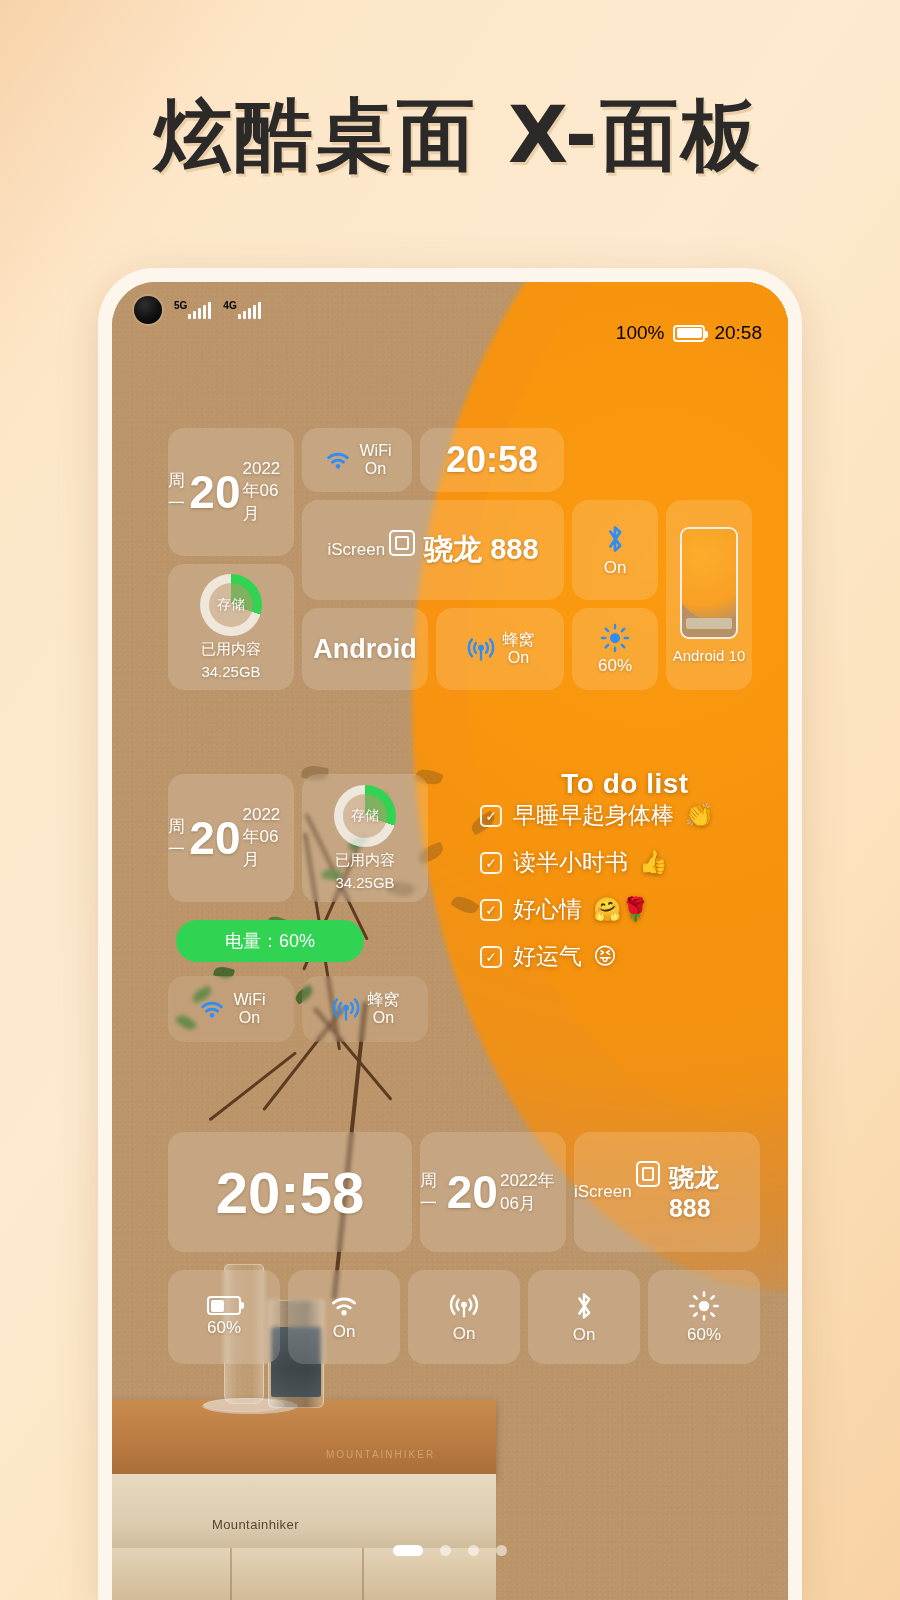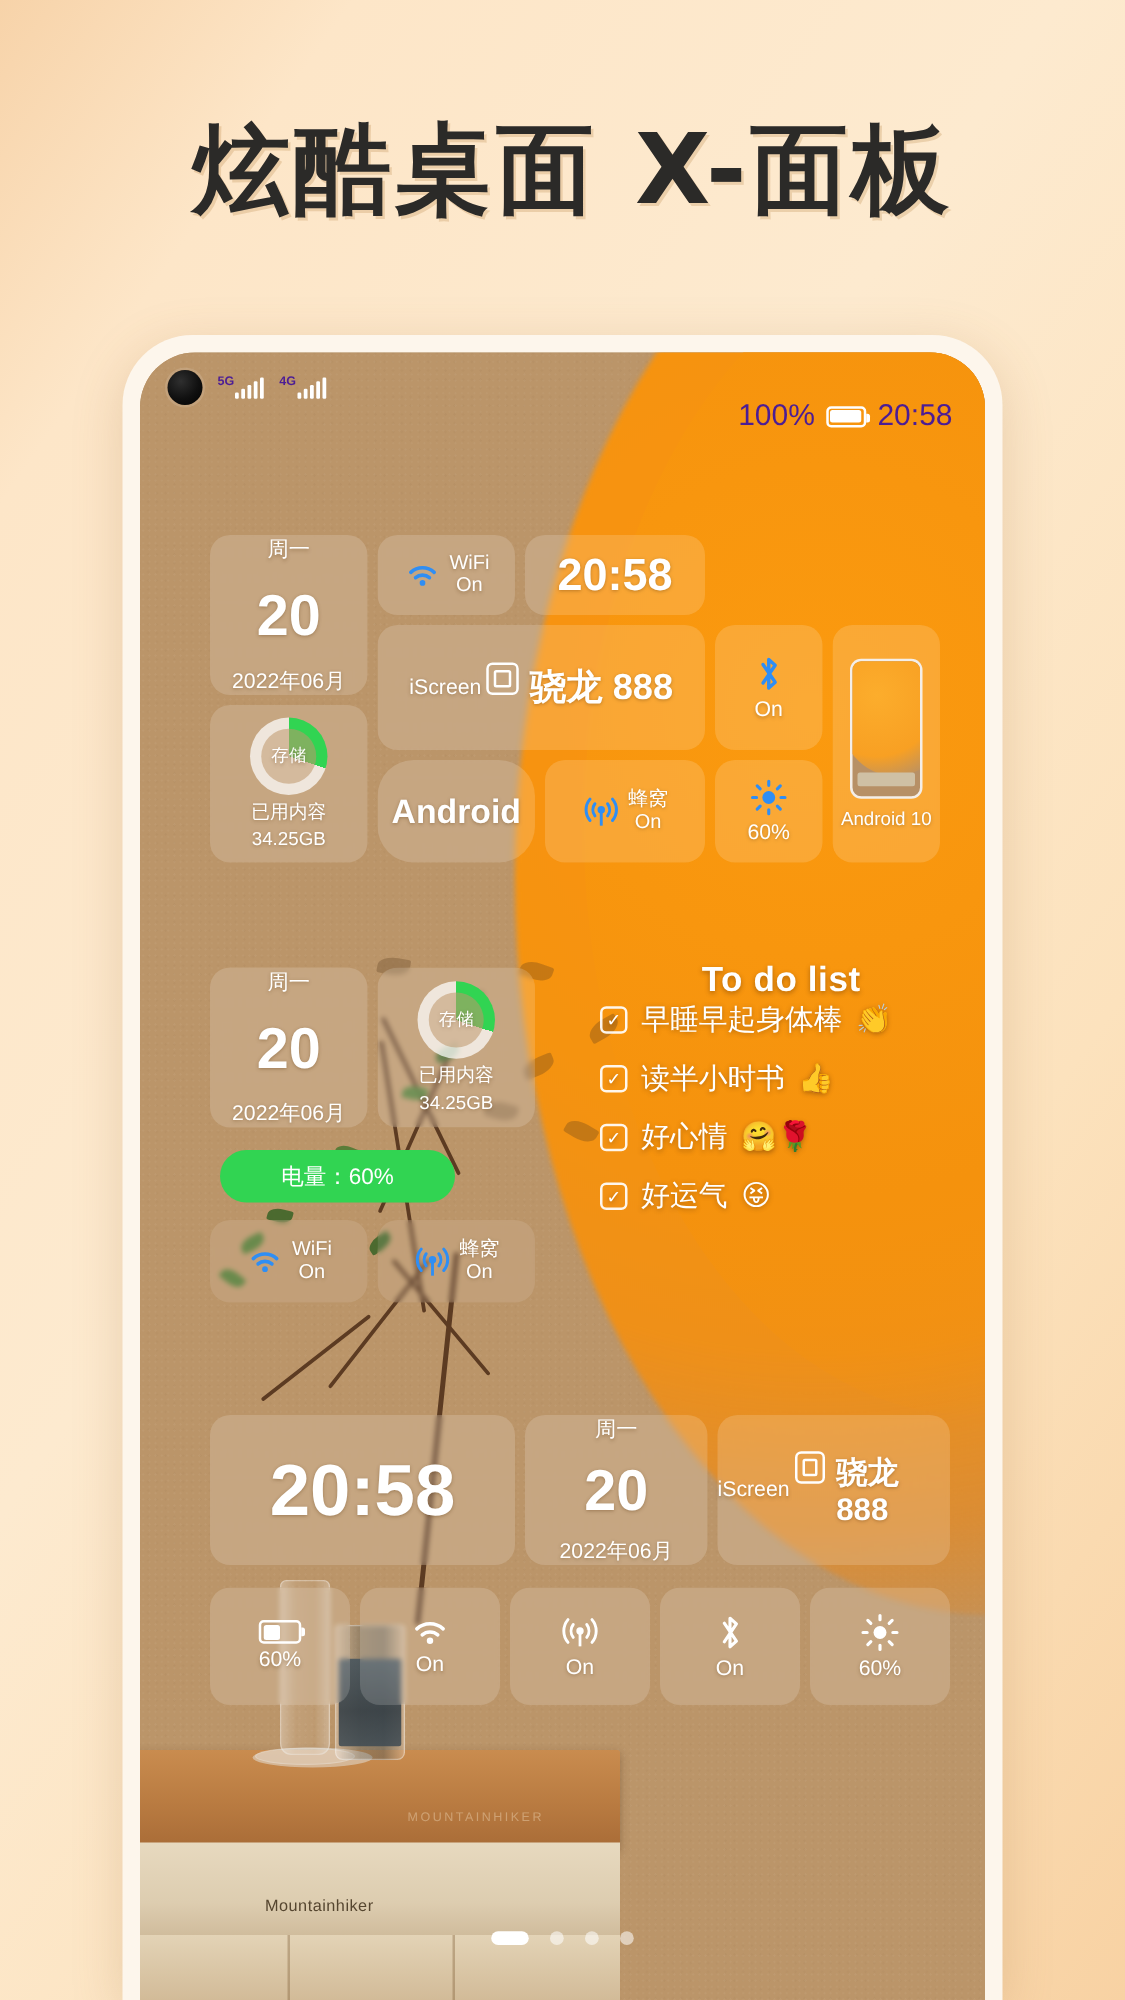--- a/index.html
+++ b/index.html
@@ -121,51 +121,51 @@
   }
   .leaf.dk{ background:#3f6529; }
   .shadowleaf{
     position:absolute; width:26px; height:14px; border-radius:60% 10% 60% 10%;
     background:rgba(90,60,30,.30);
   }
   
   .statusbar{
     position:absolute; left:0; top:0; width:100%; height:56px;
     display:flex; align-items:center; justify-content:space-between;
-    padding:0 26px 0 22px; color:#4c1d95; z-index:6;
+    padding:0 26px 0 22px; color:#000000; z-index:6;
     font-size:19px; font-weight:500;
   }
   .sb-left{ display:flex; align-items:center; gap:12px; }
   .punch{ width:28px; height:28px; border-radius:50%;
     background:radial-gradient(circle at 38% 32%,#2f2f2f 0%,#101010 55%,#000 100%);
     box-shadow:0 0 0 2px rgba(255,255,255,.12);}
   .sig{ display:flex; align-items:flex-end; gap:2px; height:18px; }
   .sig i{ display:block; width:3px; background:#fff; border-radius:1px; }
   .sig i:nth-child(1){height:5px}.sig i:nth-child(2){height:8px}
   .sig i:nth-child(3){height:11px}.sig i:nth-child(4){height:14px}.sig i:nth-child(5){height:17px}
   .net{ display:flex; align-items:flex-start; gap:1px; }
   .net .tag{ font-size:10px; font-weight:700; line-height:1; margin-top:0; }
-  .sb-right{ display:flex; align-items:center; gap:9px; font-size:24px;margin-top:46px; }
+  .sb-right{ display:flex; align-items:center; gap:9px; font-size:19px;margin-top:46px; }
   .batt{ width:32px; height:17px; border:2px solid #fff; border-radius:4px; position:relative; }
   .batt:after{ content:""; position:absolute; right:-5px; top:4px; width:3px; height:7px;
     background:#fff; border-radius:0 2px 2px 0; }
   .batt i{ position:absolute; left:1.5px; top:1.5px; bottom:1.5px; right:1.5px; background:#fff; border-radius:2px; }
   
   .card{
     background:rgba(255,255,255,.16);
     border-radius:16px;
     backdrop-filter:blur(2px);
     color:#fff;
     display:flex; align-items:center; justify-content:center;
     text-shadow:0 1px 3px rgba(80,45,10,.35);
     position:absolute;
   }
   .card.green{ background:#31d452; border-radius:22px; }
   
-  .dw{ flex-direction:column; justify-content:space-between; gap:2px; }
+  .dw{ justify-content:center; gap:2px; }
   .dw .wd{ font-size:17px; }
   .dw .dd{ font-size:46px; font-weight:600; line-height:1.02; }
   .dw .ym{ font-size:17px; }
   
   .tg{ flex-direction:column; gap:3px; }
   .tg .st{ font-size:17px; }
   .row-tg{ flex-direction:row; gap:7px; align-items:center; }
   .row-tg .txtcol{ display:flex; flex-direction:column; align-items:center; line-height:1.15; }
   
   .ring{ width:62px; height:62px; border-radius:50%;
@@ -322,21 +322,21 @@
     </div>
 
     <div class="card chip-w" style="left:190px;top:218px;width:262px;height:100px;">
       <span class="chip-title">iScreen</span>
       <span class="chip-line">
         <span class="chipicon"></span>
         <span>骁龙 888</span>
       </span>
     </div>
 
-    <div class="card" style="left:190px;top:326px;width:126px;height:82px;font-size:27px;font-weight:600;border-radius:29px;">
+    <div class="card" style="left:190px;top:326px;width:126px;height:82px;font-size:27px;font-weight:600;">
       <span>Android</span>
     </div>
 
     <div class="card row-tg" style="left:324px;top:326px;width:128px;height:82px;">
       <svg class="icon-svg" width="30" height="28" viewBox="0 0 26 24">
         <circle cx="13" cy="11" r="2.6" fill="#2f8ef4"></circle>
         <rect x="12" y="12" width="2" height="10" fill="#2f8ef4"></rect>
         <path d="M8.6 6.8a7 7 0 000 8.4M17.4 6.8a7 7 0 010 8.4" stroke="#2f8ef4" stroke-width="2.1" fill="none" stroke-linecap="round"></path>
         <path d="M5.2 3.6a11.4 11.4 0 000 14.8M20.8 3.6a11.4 11.4 0 010 14.8" stroke="#2f8ef4" stroke-width="2.1" fill="none" stroke-linecap="round"></path>
       </svg>

